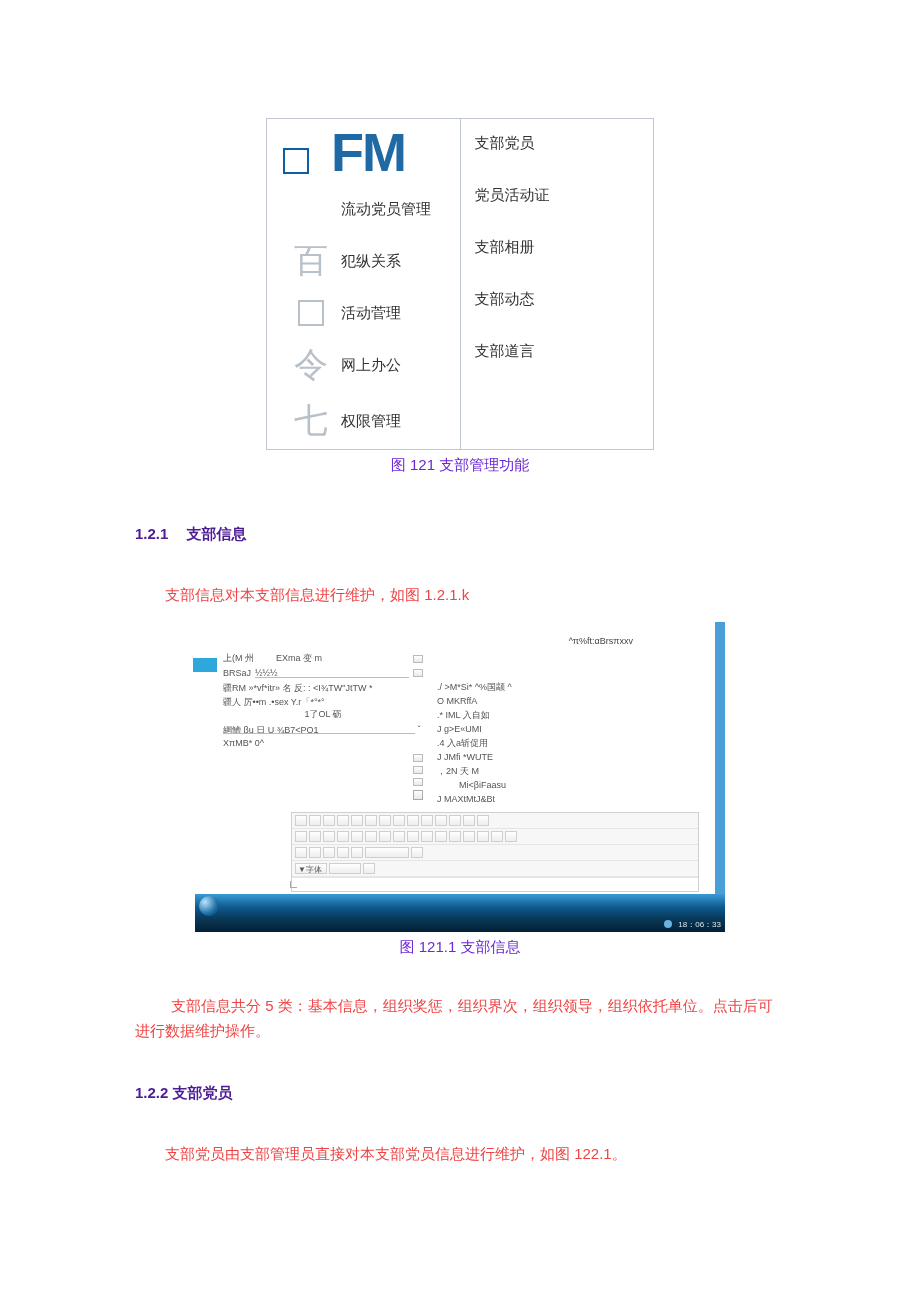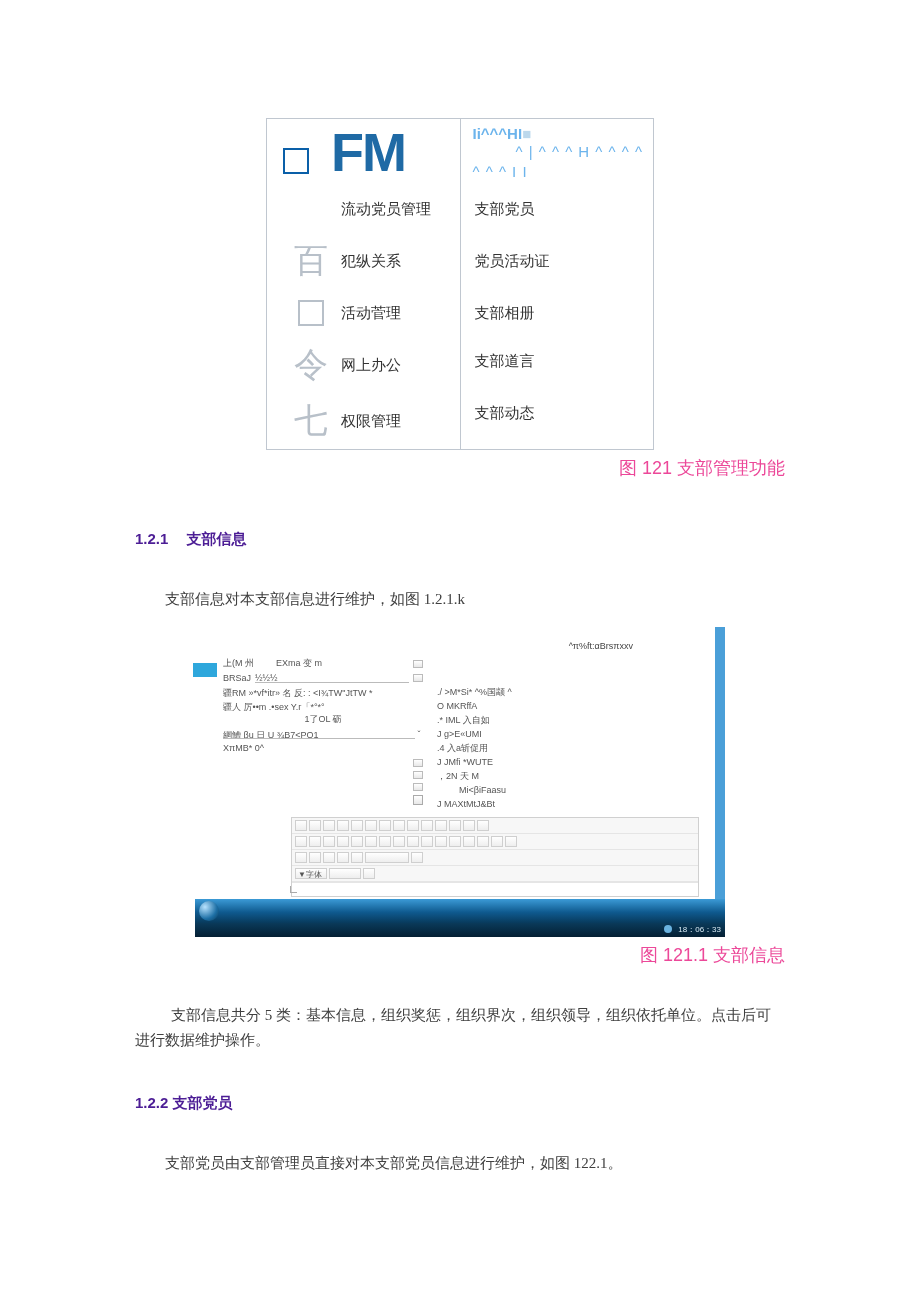--- a/index.html
+++ b/index.html
@@ -112,41 +112,40 @@
   }
   .func-icon.l3 {
     font-family: Arial, sans-serif;
     font-size: 30px;
     font-weight: 300;
     letter-spacing: -2px;
   }
   .func-row.tall { height: 56px; }
 
   .caption {
-    text-align: right;
-    font-size: 18px;
-    color: #ec4899;
+    text-align: center;
+    font-size: 15px;
+    color: #6d28d9;
     margin-bottom: 50px;
   }
   .caption.cap2 { margin-bottom: 36px; }
 
   .h3 {
     font-size: 15px;
     font-weight: 700;
     margin-bottom: 38px;
     color: #4c1d95;
   }
   .h3 .num { font-family: Arial, sans-serif; margin-right: 18px; }
 
   .para {
     font-size: 15px;
     line-height: 1.7;
-    color: #404040;
+    color: #ef4444;
     margin-bottom: 14px;
-    font-family: Liberation Serif, serif;
   }
   .para.ind { text-indent: 2em; }
 
   
   .ss-wrap {
     width: 530px;
     margin: 0 auto 6px auto;
     font-size: 9px;
     font-family: Arial, "SimSun", sans-serif;
     color: #555;
@@ -313,41 +312,34 @@
         <span class="func-icon">令</span>
         <span>网上办公</span>
       </div>
       <div class="func-row left tall">
         <span class="func-icon">七</span>
         <span>权限管理</span>
       </div>
     </div>
 
     <div class="func-col right">
-      <div class="func-head right">
-        <div class="hr-line1">
-          <span>Ii^^^HI</span><span class="sq">■</span>
-        </div>
-        <div class="hr-line2">^ | ^ ^ ^ H ^ ^ ^ ^</div>
-        <div class="hr-line3">^ ^ ^ I I</div>
-      </div>
       <div class="func-row right">
           <span>支部党员</span>
         </div>
       <div class="func-row right tall">
           <span>党员活动证</span>
         </div>
       <div class="func-row right">
           <span>支部相册</span>
         </div>
+      <div class="func-row right tall">
+          <span>支部动态</span>
+        </div>
       <div class="func-row right">
           <span>支部道言</span>
-        </div>
-      <div class="func-row right tall">
-          <span>支部动态</span>
         </div>
     </div>
   </div>
   <div class="caption">图 121 支部管理功能</div>
 
   <div class="h3">
     <span class="num">1.2.1</span><span>支部信息</span>
   </div>
   <p class="para ind">支部信息对本支部信息进行维护，如图 1.2.1.k</p>
 

